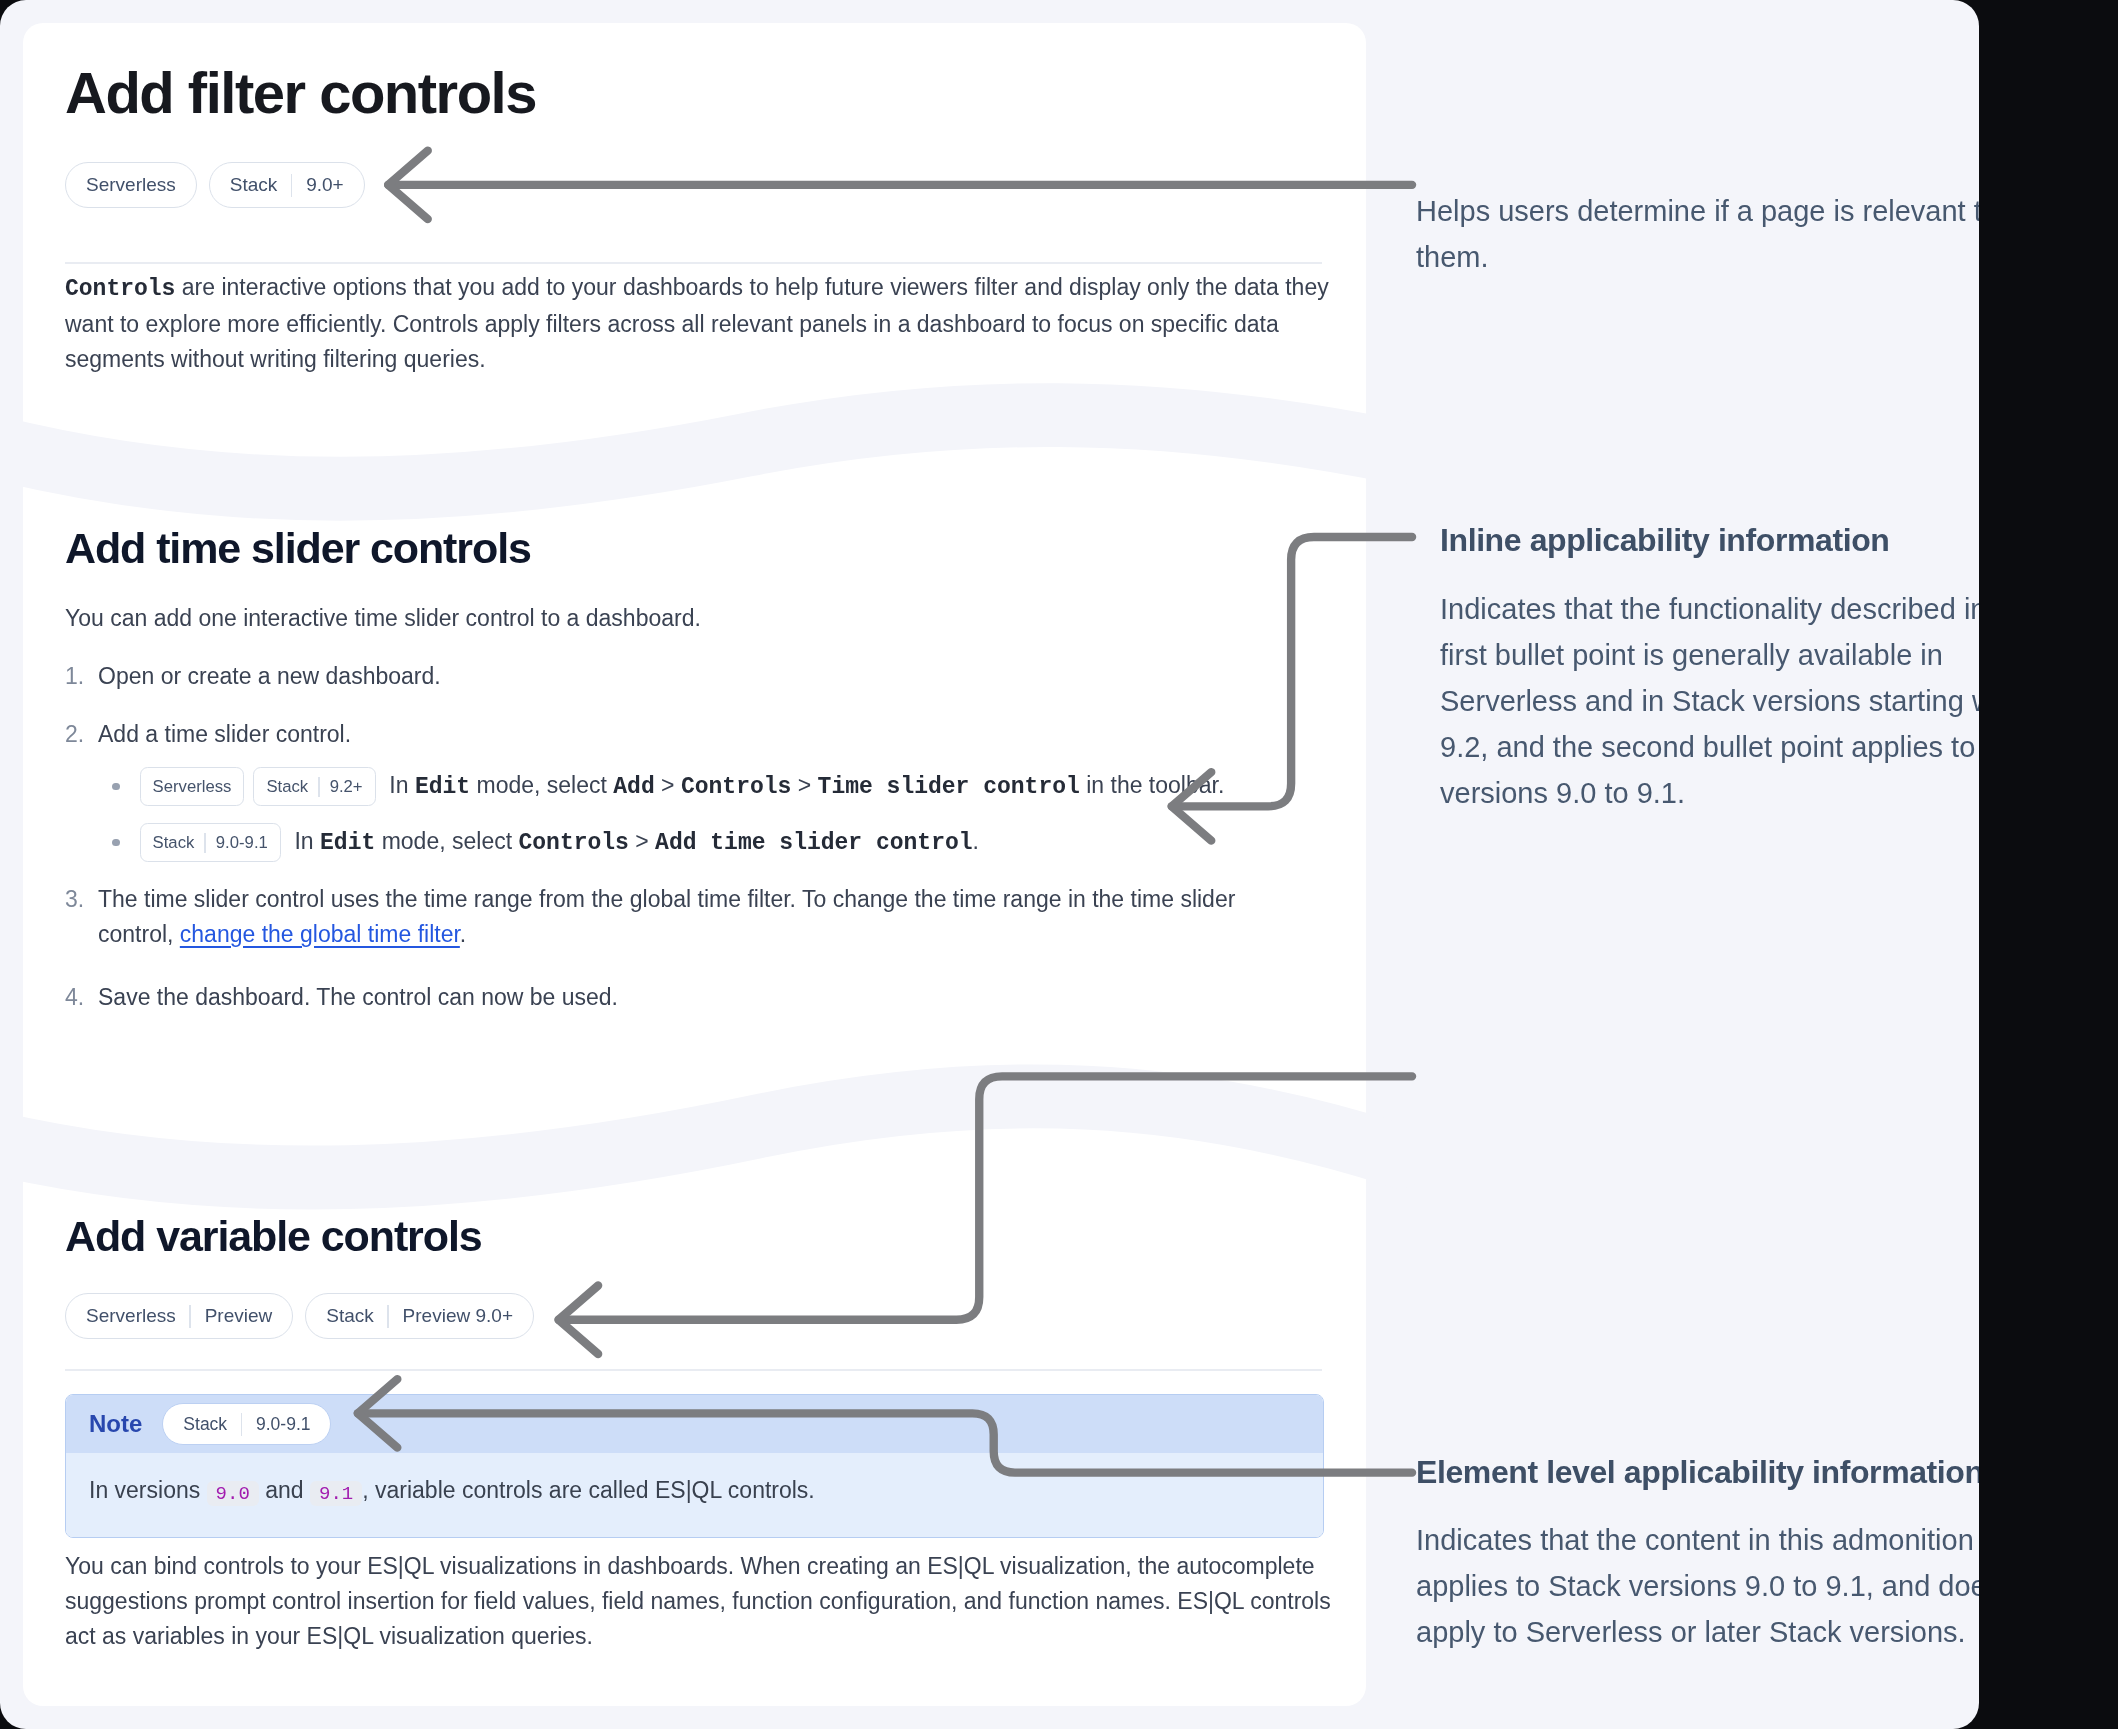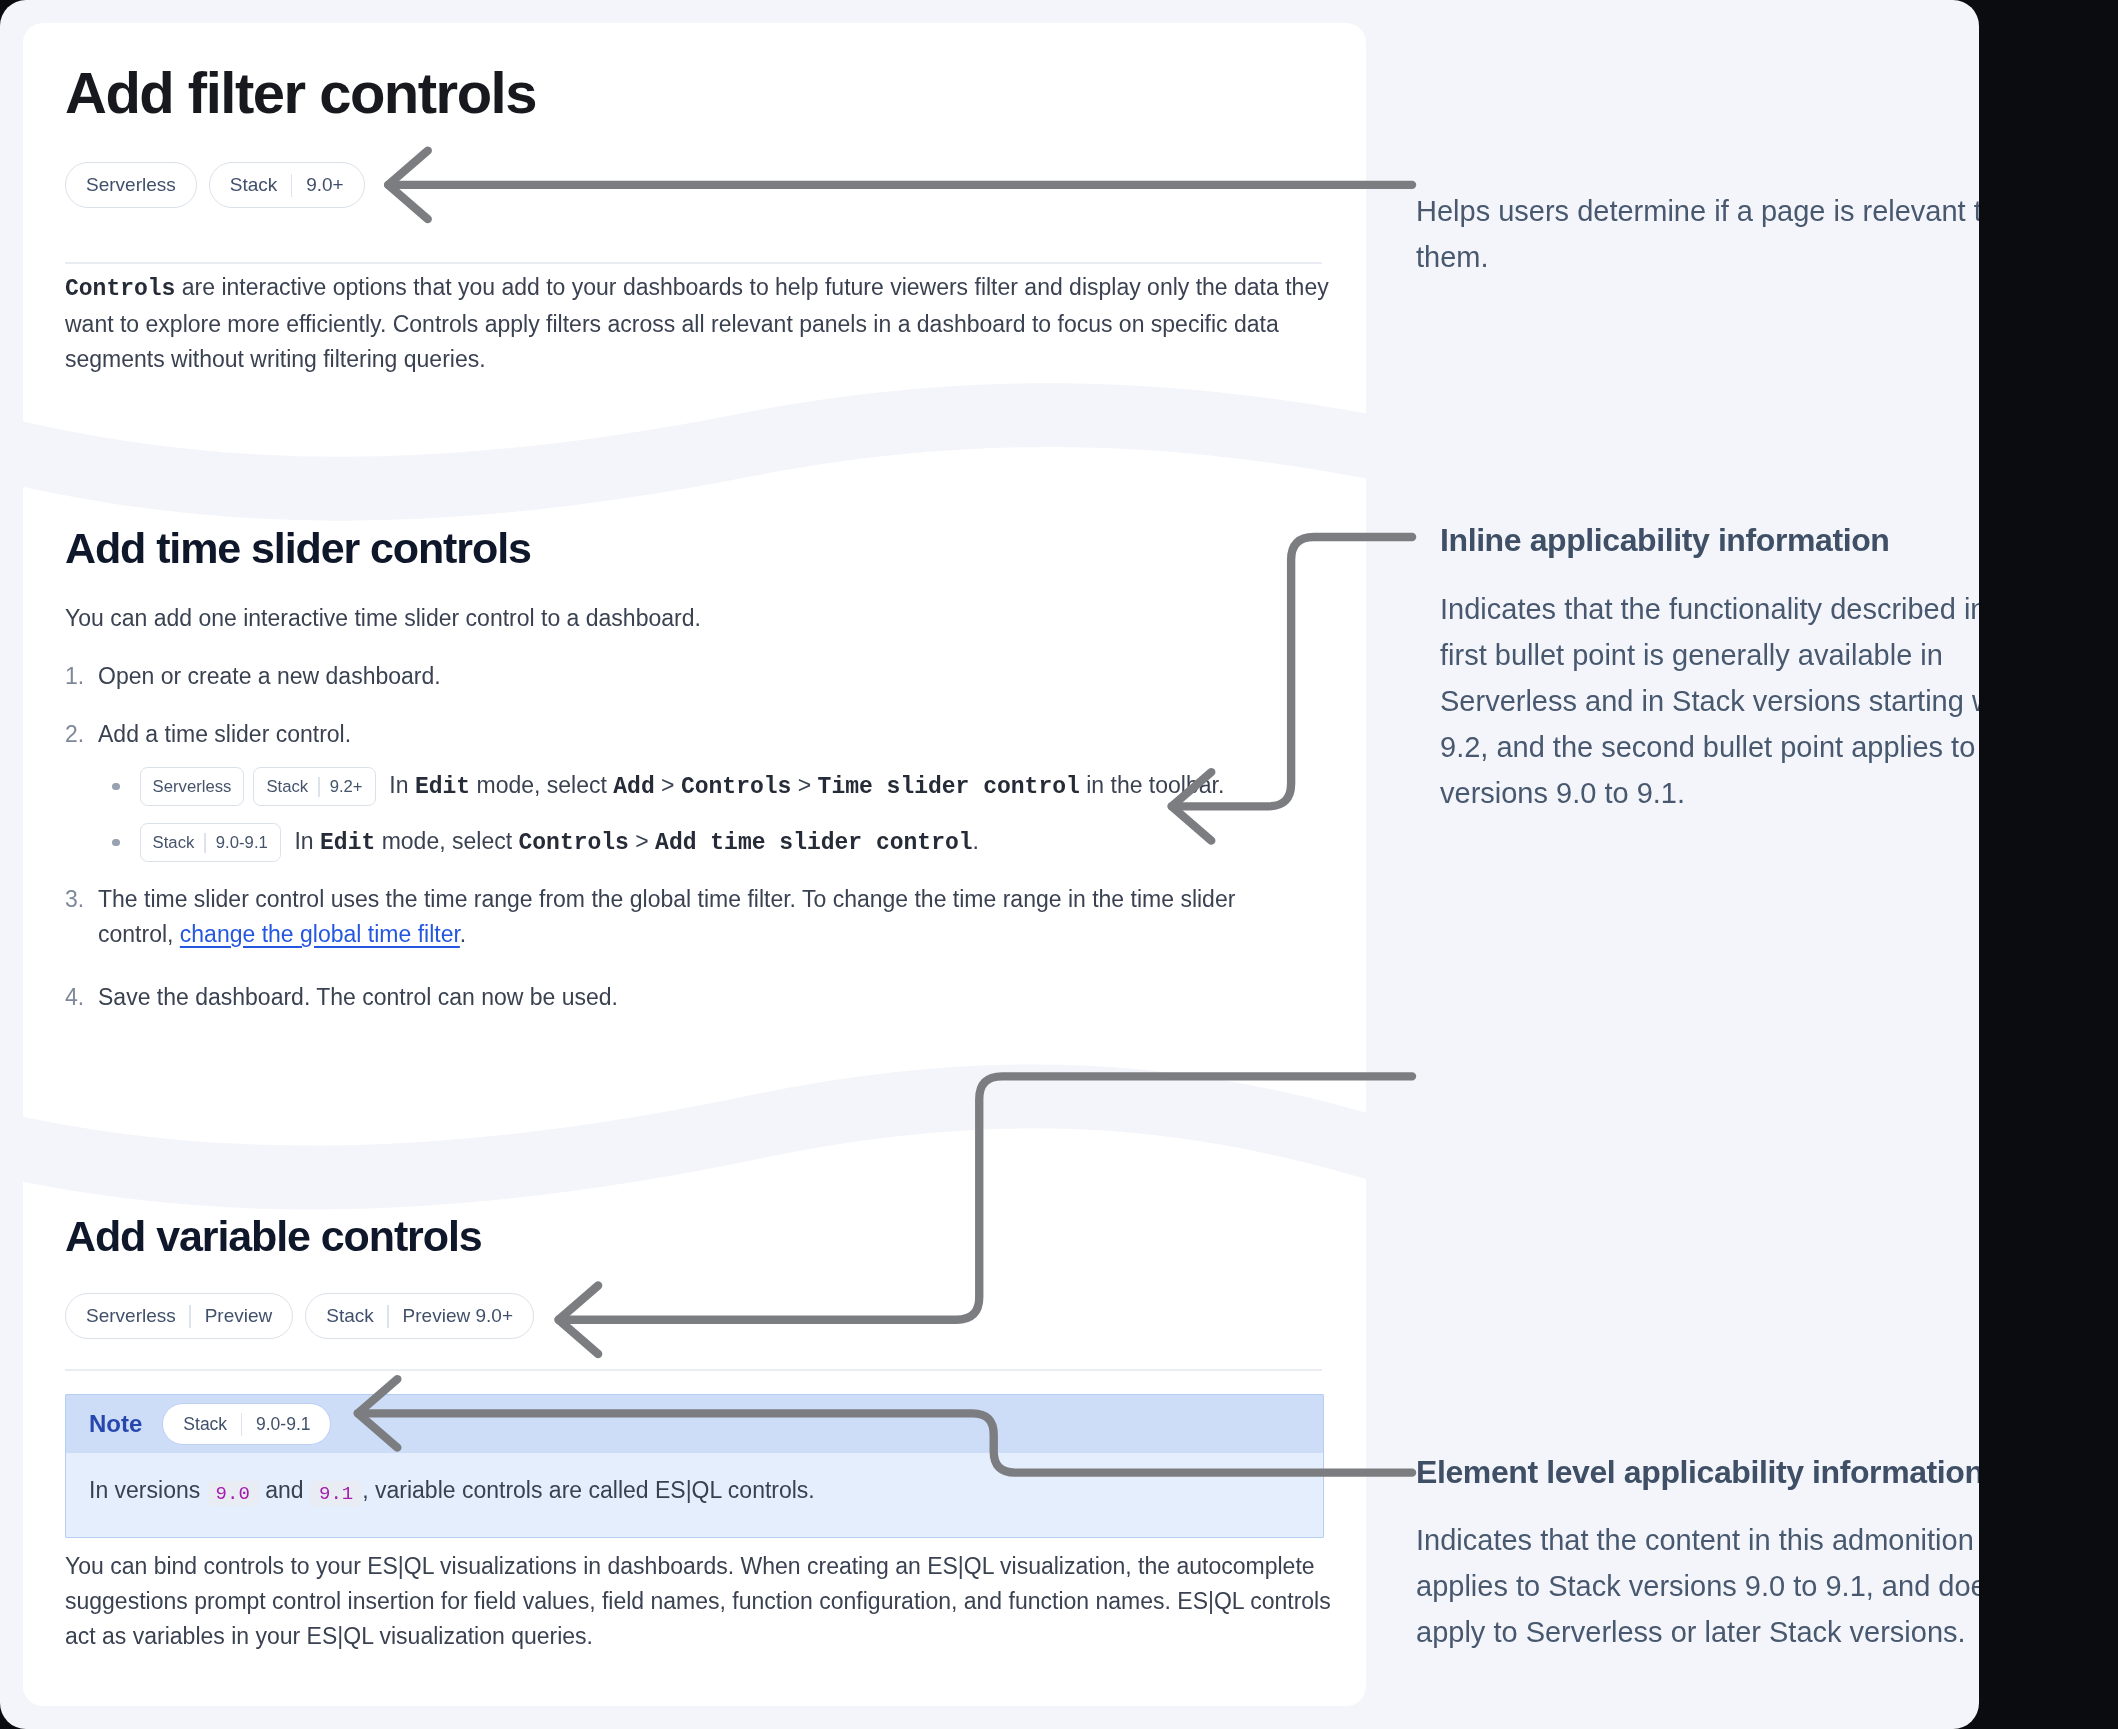--- a/index.html
+++ b/index.html
@@ -19,21 +19,21 @@
   .pill.small{height:37px;border-radius:7.6px;font-size:16.7px;padding:0 12px;gap:10px;color:#45536b;}
   .pill.small .sep{height:20px;}
   .pill.notepill{height:40px;font-size:17.5px;border-color:#bcd0f2;}
   .hr{height:1.5px;background:#e9ecf2;}
   .row{display:flex;align-items:baseline;font-size:23px;line-height:35px;color:#3a4252;}
   .row .num{color:#7e8899;width:33px;flex:none;}
   .row.bullet{align-items:center;}
   .dot{width:7.6px;height:7.6px;border-radius:50%;background:#98a1b0;margin:0 20px 0 47px;flex:none;}
   .inline-badges{display:inline-flex;gap:9px;margin-right:13.7px;align-items:center;}
   .link{color:#2457e0;text-decoration:underline;text-underline-offset:3.8px;cursor:pointer;}
-  .note{border:1.5px solid #b6cdf2;border-radius:1px;overflow:hidden;}
+  .note{border:1.5px solid #b6cdf2;border-radius:8px;overflow:hidden;}
   .note-head{background:#cdddf8;height:58px;display:flex;align-items:center;gap:20px;padding:0 23px;}
   .note-title{color:#2847ae;font-weight:700;font-size:24px;}
   .note-body{background:#e4eefc;padding:20px 23px 26px;font-size:23px;color:#39414f;line-height:35px;}
   .code{font-family:"Liberation Mono",monospace;background:#e9ecf2;border-radius:6px;padding:1.5px 9px;
         font-size:19px;color:#a21caf;}
   .ann-h{font-weight:700;font-size:32px;letter-spacing:-0.4px;color:#3e4f66;white-space:nowrap;}
   .ann-b{font-size:29px;line-height:46px;color:#47586f;width:639px;}
 </style>
 </head>
 <body>

